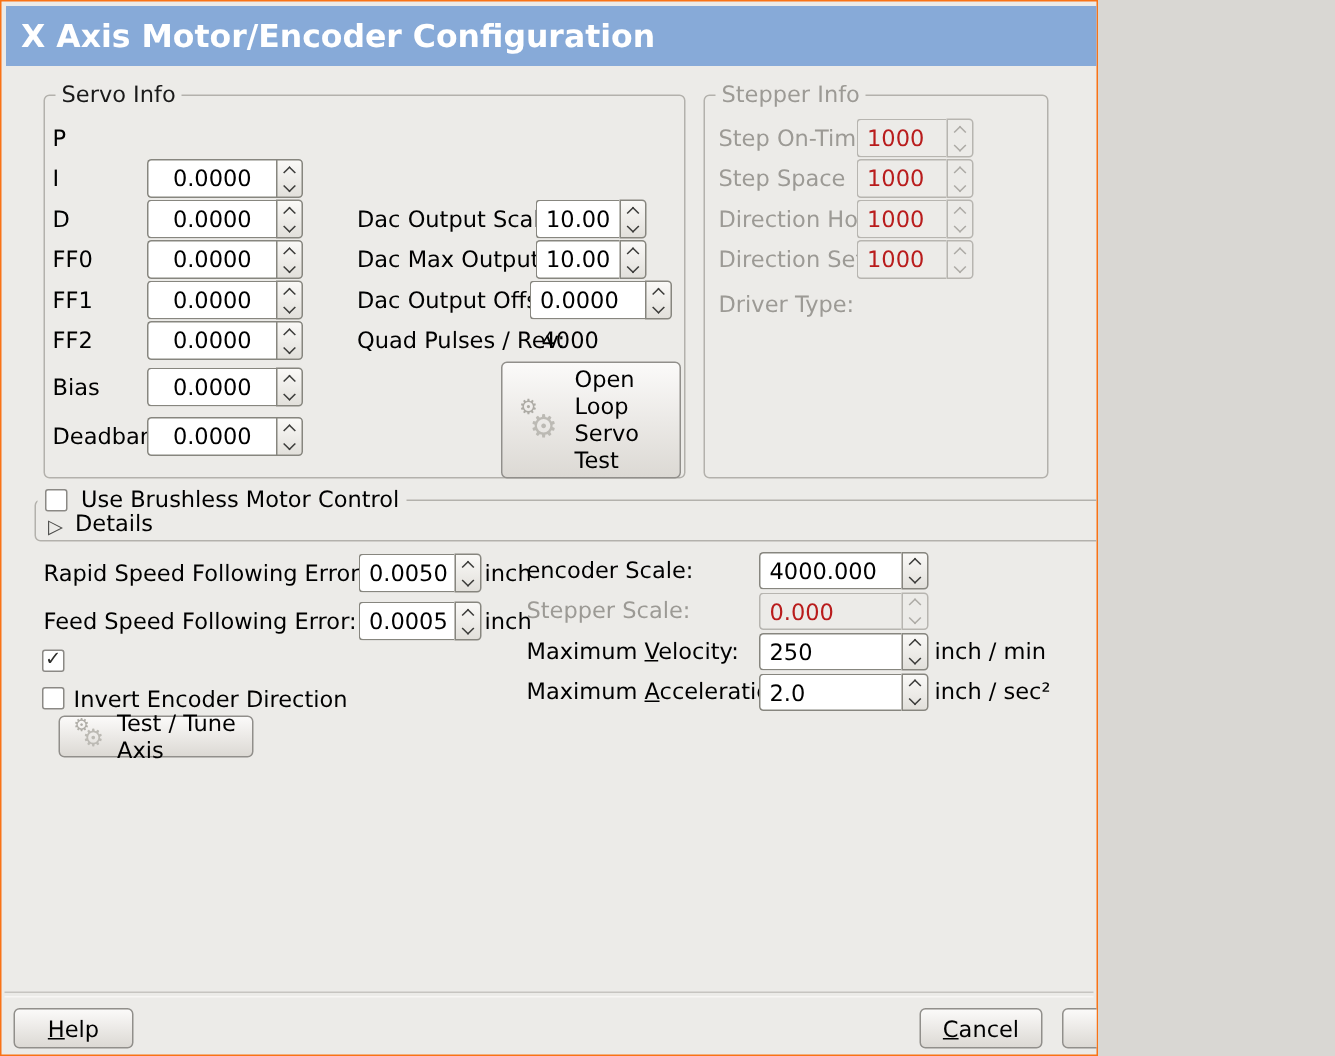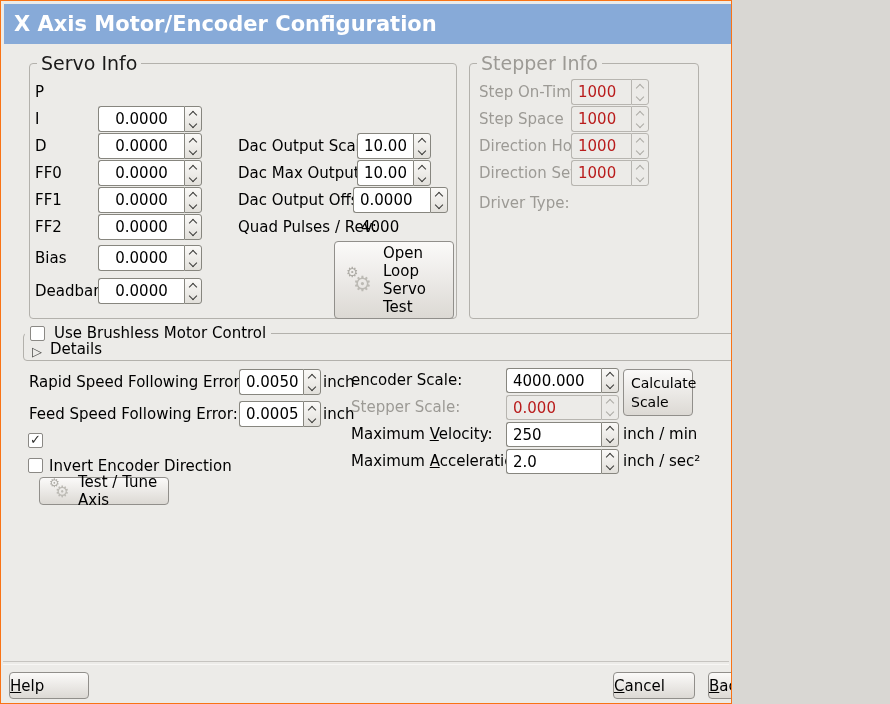--- a/index.html
+++ b/index.html
@@ -3,21 +3,21 @@
 <meta charset="utf-8">
 <style>
   html,body{margin:0;padding:0;background:#d9d7d3;}
   body{font-family:"DejaVu Sans","Liberation Sans",sans-serif;-webkit-font-smoothing:antialiased;}
   .window{position:relative;width:732px;height:704px;background:var(--c-bg,#ECEBE8);
     border:1px solid #f97316;box-sizing:border-box;overflow:hidden;}
   .titlebar{position:absolute;left:3px;top:3px;width:882px;height:40px;
     background:var(--c-titlebar,#87AAD8);color:#fff;font-weight:bold;font-size:21px;
     line-height:40px;padding-left:10px;box-sizing:border-box;}
   .frame{position:absolute;border:1px solid #B3B1AC;border-radius:4px;box-sizing:border-box;}
-  .legend{position:absolute;font-size:19px;line-height:15px;background:var(--c-bg,#ECEBE8);
+  .legend{position:absolute;font-size:15px;line-height:15px;background:var(--c-bg,#ECEBE8);
     padding:0 4px;white-space:nowrap;color:#1a1a1a;}
   .legend.gray{color:#9C9A95;}
   .lbl{position:absolute;font-size:15px;color:#000;line-height:26px;white-space:nowrap;}
   .lbl.gray{color:#9C9A95;}
   .lbl.bold{font-weight:normal;}
   .mn{text-decoration:underline;}
 
   
   .spin{position:absolute;display:flex;height:26px;box-sizing:border-box;}
   .spin .entry{flex:1;background:#fff;border:1px solid #87867F;border-right:none;
@@ -37,21 +37,21 @@
   
   .combo{position:absolute;display:flex;align-items:center;height:26px;box-sizing:border-box;
     background:linear-gradient(#F2F1EF,#E3E1DC);border:1px solid #B7B5B0;border-radius:3px;
     font-size:15px;color:#A09E99;padding-left:8px;}
   .combo .arrows{margin-left:auto;width:24px;height:100%;border-left:1px solid #C4C2BD;
     display:flex;flex-direction:column;align-items:center;justify-content:center;gap:3px;box-sizing:border-box;}
   .combo .chev{border-color:#A5A39E;margin:0;}
 
   
   .btn{position:absolute;background:linear-gradient(#FBFAF9,#DCD9D4);border:1px solid #918F8B;
-    border-radius:4px;font-size:15px;color:#000;display:flex;align-items:center;
+    border-radius:4px;font-size:15px;color:#000;display:flex;align-items:center;justify-content:center;
     box-sizing:border-box;cursor:default;}
   .btn.focus{border-color:#4A7DBC;box-shadow:0 0 0 2px var(--c-focusring,#8FAED6);}
   .btn .multiline{white-space:pre-line;text-align:left;line-height:18px;}
 
   
   .cb{position:absolute;width:15px;height:15px;background:#fff;border:1px solid #8B8985;
     border-radius:2px;box-sizing:border-box;}
   .cb .mark{position:absolute;left:1px;top:-2px;font-size:13px;font-weight:bold;color:#2d2d2b;line-height:15px;}
 
   .hl-label{position:absolute;height:22px;line-height:21px;font-size:15px;color:#000;
@@ -330,24 +330,20 @@
     <div class="entry">4000.000</div>
     <div class="btns">
         <div class="sb">
           <span class="chev up"></span>
         </div>
         <div class="sb">
           <span class="chev down"></span>
         </div>
       </div>
   </div>
-  <div class="btn" style="left:622px;top:368px;width:70px;height:47px;justify-content:flex-start;padding-left:7px;font-size:14px">
-    <span class="multiline" style="line-height:19px">Calculate
-Scale</span>
-  </div>
 
   <span class="lbl gray" style="left:350px;top:394px;line-height:25px">Stepper Scale:</span>
   <div class="spin disabled" style="left:505px;top:394px;width:113px;height:25px">
     <div class="entry">0.000</div>
     <div class="btns">
         <div class="sb">
           <span class="chev up"></span>
         </div>
         <div class="sb">
           <span class="chev down"></span>

